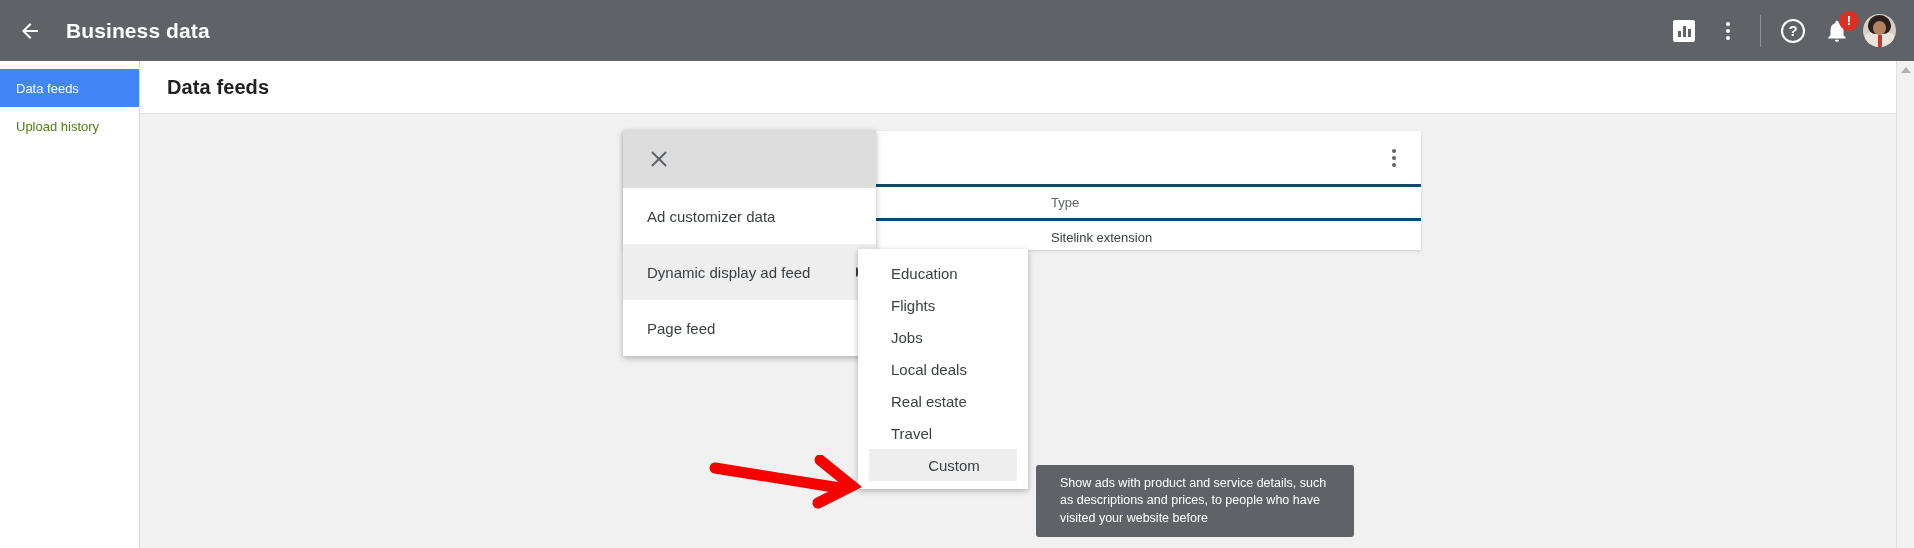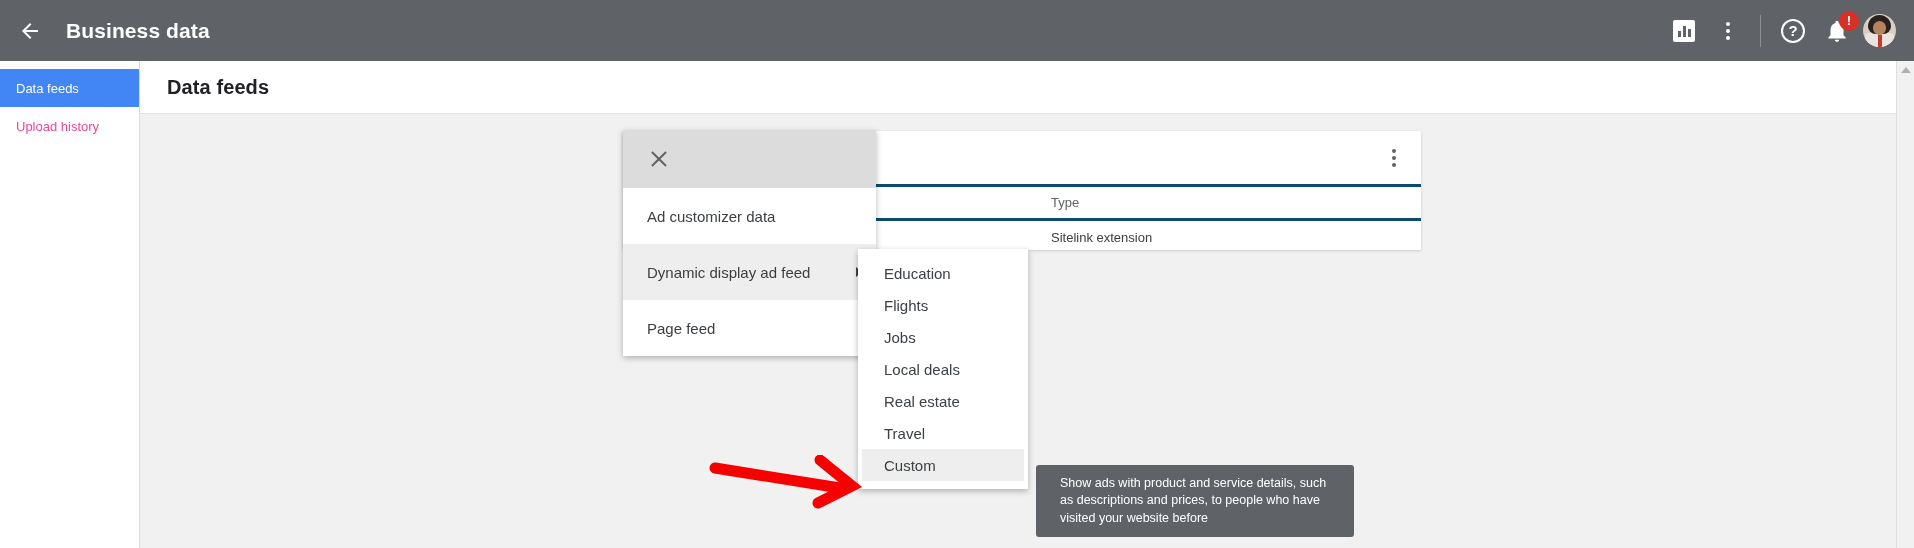--- a/index.html
+++ b/index.html
@@ -125,21 +125,21 @@
     background: #ffffff;
     border-right: 1px solid #dadce0;
     padding-top: 8px;
   }
   .side-item {
     height: 38px;
     display: flex;
     align-items: center;
     padding-left: 16px;
     font-size: 13px;
-    color: #ec4899;
+    color: #4d7c0f;
     cursor: pointer;
     white-space: nowrap;
   }
   .side-item.active {
     background: #4285f4;
     color: #ffffff;
   }
 
   
   .main {
@@ -258,34 +258,34 @@
   }
 
   
   .submenu {
     position: absolute;
     left: 858px;
     top: 249px;
     width: 170px;
     background: #ffffff;
     box-shadow: 0 2px 6px rgba(0,0,0,.28);
-    padding: 8px 4px;
+    padding: 8px 11px;
     z-index: 50;
   }
   .submenu-item {
     height: 32px;
     display: flex;
     align-items: center;
     padding-left: 22px;
     font-size: 15px;
     color: #3c4043;
     cursor: pointer;
     white-space: nowrap;
   }
-  .submenu-item.hovered { background: #eeeeee; }
+  .submenu-item.hovered { background: #eeeeee; justify-content: center; }
 
   
   .tooltip {
     position: absolute;
     left: 1036px;
     top: 465px;
     width: 318px;
     background: #5f6368;
     color: #ffffff;
     font-size: 12.5px;

